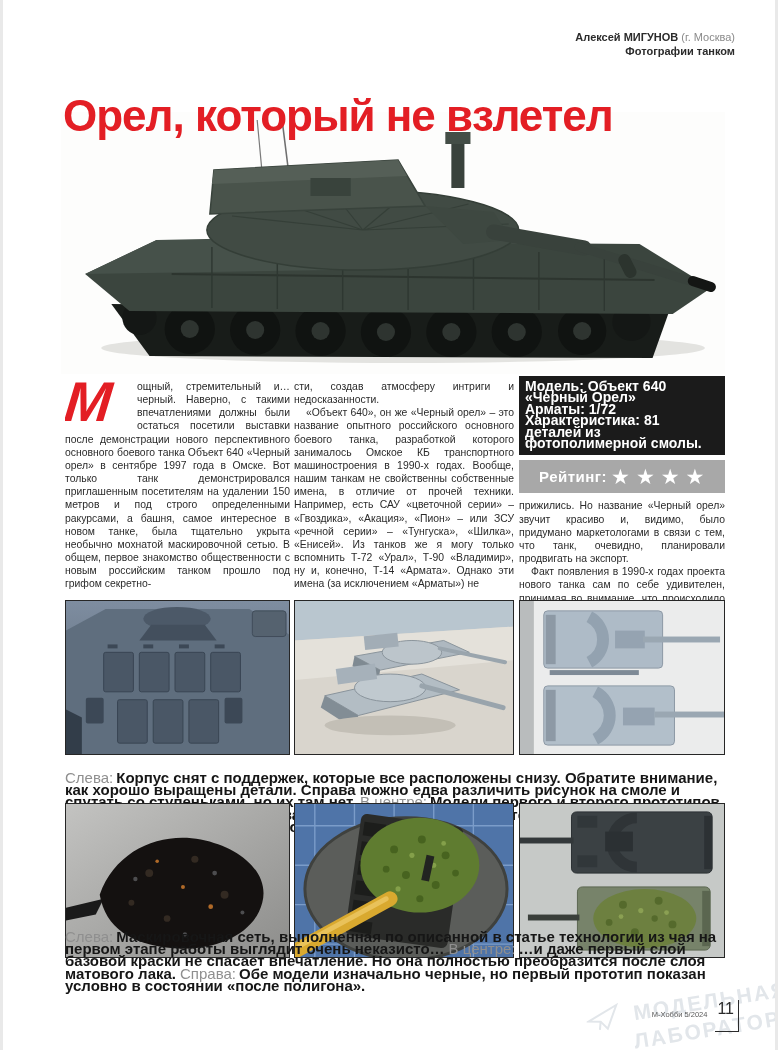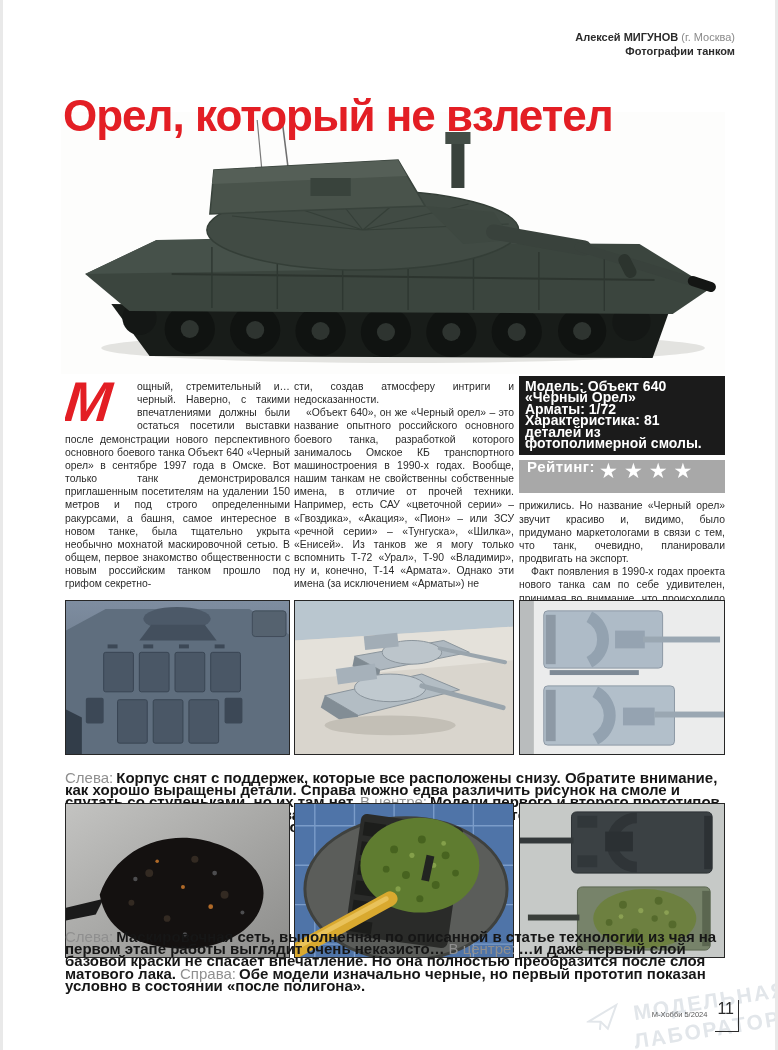--- a/index.html
+++ b/index.html
@@ -37,21 +37,21 @@
   }
   
   .infobox{
     background:#1b1b1b; color:#ffffff; font-weight:bold;
     font-size:14px; line-height:11.4px; padding:5px 6px 6px 6px;
     text-align:left;
   }
   .infobox .row{margin:0;}
   .rating{
     margin-top:5px; margin-bottom:6px; background:#a8a8a8; height:33px;
-    display:flex; padding:0 8px;
+    display:flex; align-items:center; padding:0 20px;
   }
   .rating .rating-label{color:#ffffff; font-weight:bold; font-size:15px; letter-spacing:0.5px;}
   .rating .stars{margin-left:4px; color:#ffffff; font-size:21px; letter-spacing:6px; line-height:1;}
   
   .photo-row{position:absolute; left:62px; width:660px; height:155px; display:flex;}
   .row-mid{top:600px;}
   .row-bot{top:803px;}
   .photo{border:1px solid #262626; box-sizing:border-box; overflow:hidden;}
   .photo svg{display:block; width:100%; height:100%;}
   .ph-a{width:225px; margin-right:4px;}

